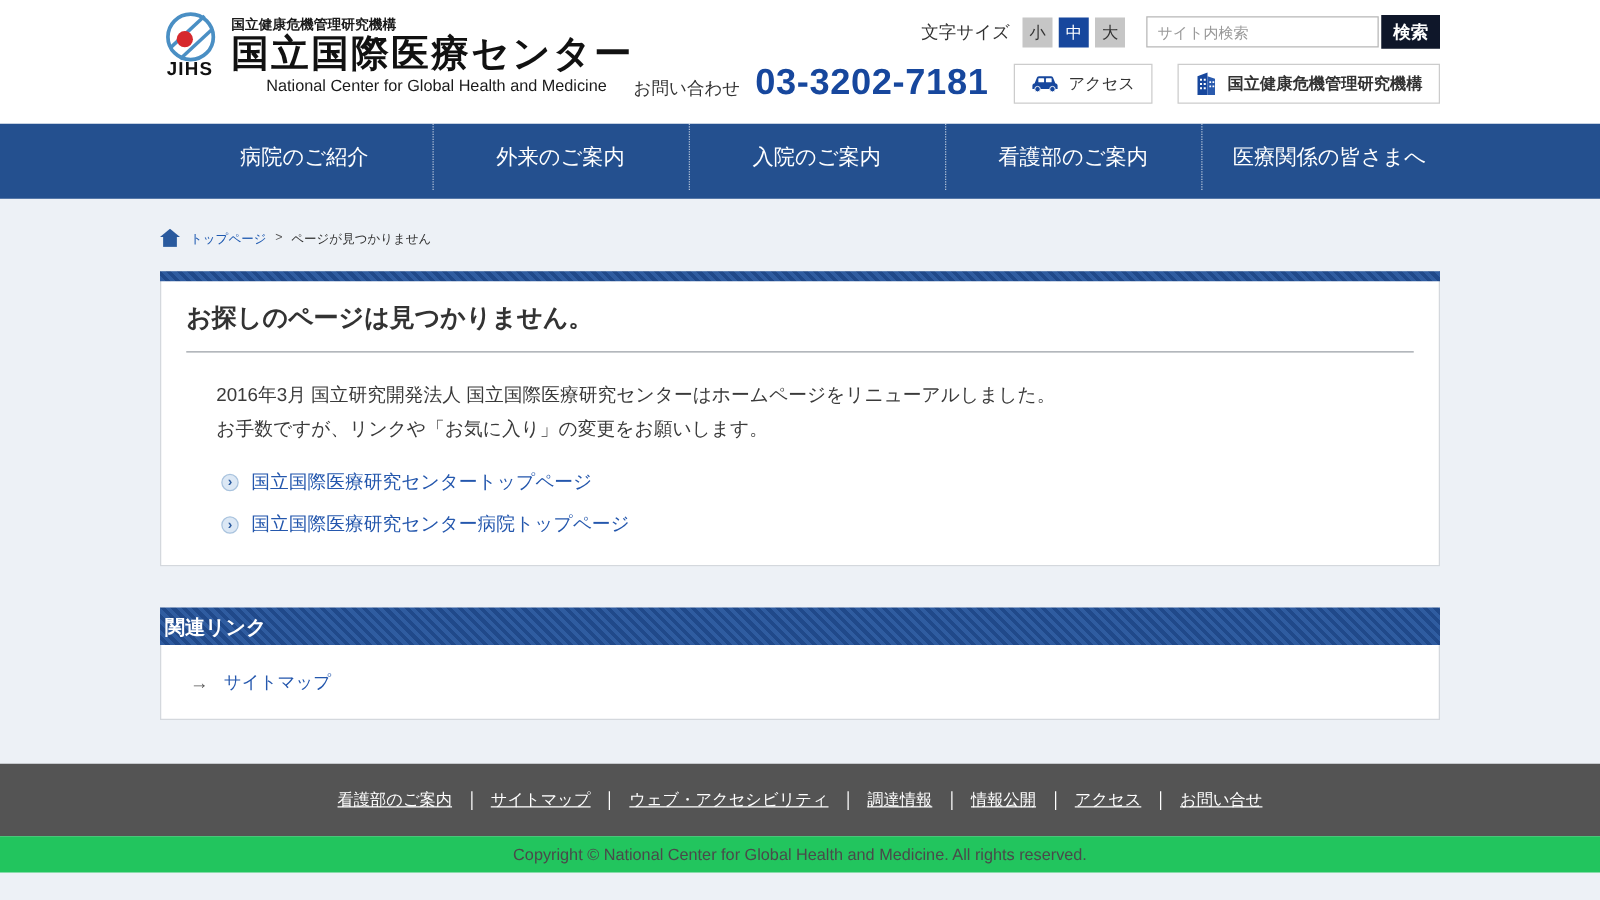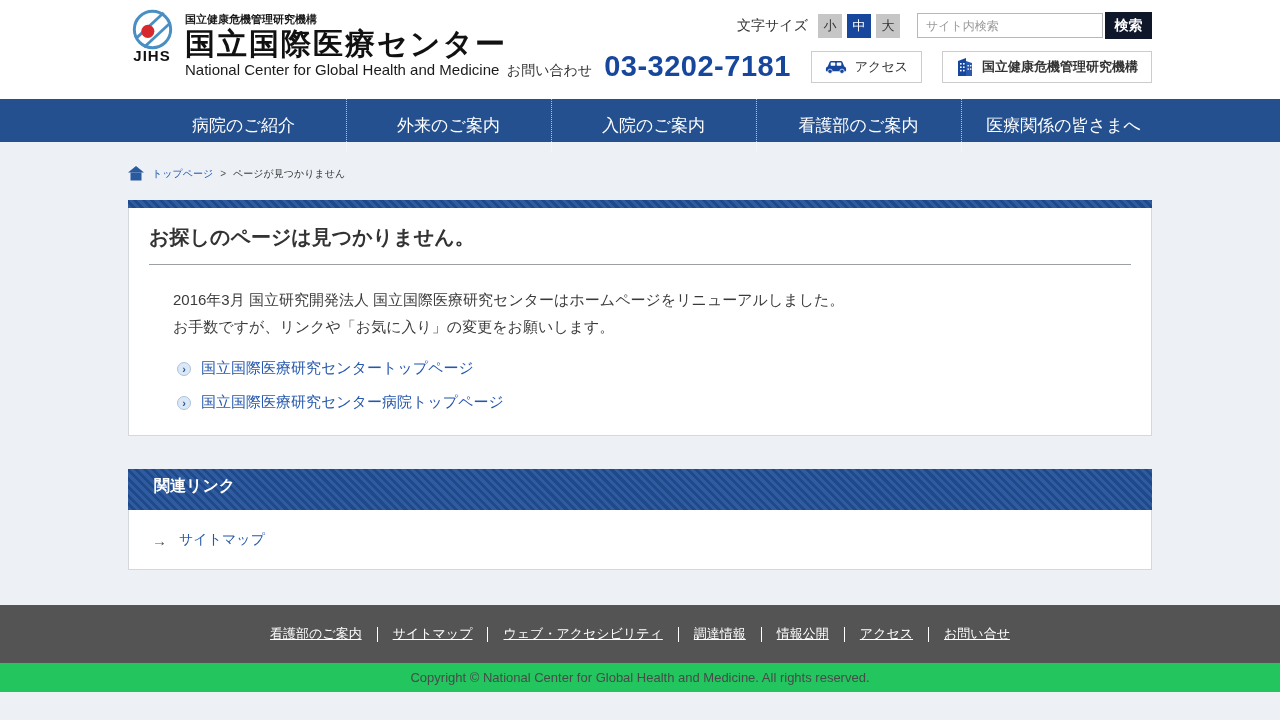--- a/index.html
+++ b/index.html
@@ -15,21 +15,21 @@
   
   .site-header { background: #ffffff; height: 99px; }
   .site-header .container { height: 99px; }
   .logo-block { display: flex; align-items: flex-start; padding-top: 7px; }
   .logo-mark { width: 48px; text-align: center; }
   .logo-mark svg { display: block; margin: 2px auto 0; }
   .logo-acronym { font-weight: bold; font-size: 15px; color: #111; letter-spacing: 1px; margin-top: -3px; }
   .site-text { margin-left: 9px; }
   .org-small { font-size: 11px; font-weight: bold; color: #1a1a1a; margin-top: 5px; }
   .site-title { font-size: 30px; font-weight: 600; color: #111; letter-spacing: 2px; line-height: 1.1; }
-  .site-subtitle { font-size: 15px; color: #1a1a1a; margin-top: 1px; }
+  .site-subtitle { font-size: 13px; color: #1a1a1a; margin-top: 1px; margin-left: 28px; }
 
   .header-right { position: absolute; top: 12px; right: 0; }
   .toolbar-row { display: flex; align-items: center; justify-content: flex-end; }
   .fontsize-label { font-size: 14px; color: #333; margin-right: 10px; }
   .fontsize-btn {
     width: 24px; height: 24px; margin-right: 5px;
     background: #c6c6c6; color: #333; border: none;
     font-size: 13px; line-height: 24px; text-align: center;
     font-family: inherit; cursor: pointer; display: inline-block;
   }
@@ -50,21 +50,21 @@
   .contact-phone { font-size: 29px; font-weight: bold; color: #17479d; letter-spacing: 0.5px; }
   .hdr-btn {
     height: 32px; margin-left: 20px; background: #fff;
     border: 1px solid #ccc; display: flex; align-items: center;
     padding: 0 13px; font-size: 13px; color: #333; font-family: inherit; cursor: pointer;
   }
   .hdr-btn svg { margin-right: 8px; }
   .hdr-btn.org { font-weight: bold; }
 
   
-  .global-nav { background: #24508f; height: 43px; padding-left: 27px; }
+  .global-nav { background: #24508f; height: 60px; padding-left: 27px; }
   .global-nav ul { list-style: none; display: flex; height: 53px; width: 1024px; margin: 0 auto; }
   .global-nav li {
     flex: 1; display: flex; align-items: center; justify-content: center;
     color: #fff; font-size: 17px; cursor: pointer; white-space: nowrap;
   }
   .global-nav li + li { border-left: 1px dotted rgba(255,255,255,0.65); }
 
   
   .breadcrumb { display: flex; align-items: center; margin-top: 24px; font-size: 10px; }
   .breadcrumb svg { margin-right: 8px; }
@@ -89,21 +89,21 @@
     width: 14px; height: 14px; border-radius: 50%;
     background: #dce8f5; border: 1px solid #a9c3de;
     color: #2a5a9e; font-size: 11px; line-height: 12px; text-align: center;
     margin-right: 10px; font-weight: bold;
   }
   .page-link { color: #2457ad; font-size: 15px; text-decoration: none; cursor: pointer; }
 
   
   .related-box { margin-top: 33px; }
   .related-heading {
-    height: 41px; line-height: 33px; padding-left: 26px;
+    height: 30px; line-height: 33px; padding-left: 4px;
     color: #fff; font-size: 16px; font-weight: bold;
     background: repeating-linear-gradient(45deg, #2f5ca0 0px, #2f5ca0 3px, #20498a 3px, #20498a 6px);
   }
   .related-body { background: #fff; border: 1px solid #d4d8dd; border-top: none; height: 60px; }
   .related-row { display: flex; align-items: center; padding: 21px 0 0 23px; }
   .arrow-glyph { color: #555; font-size: 15px; margin-right: 12px; }
   .related-link { color: #2457ad; font-size: 14px; text-decoration: none; cursor: pointer; }
 
   
   .site-footer { background: #545454; height: 58px; margin-top: 35px; display: flex; align-items: center; justify-content: center; }

